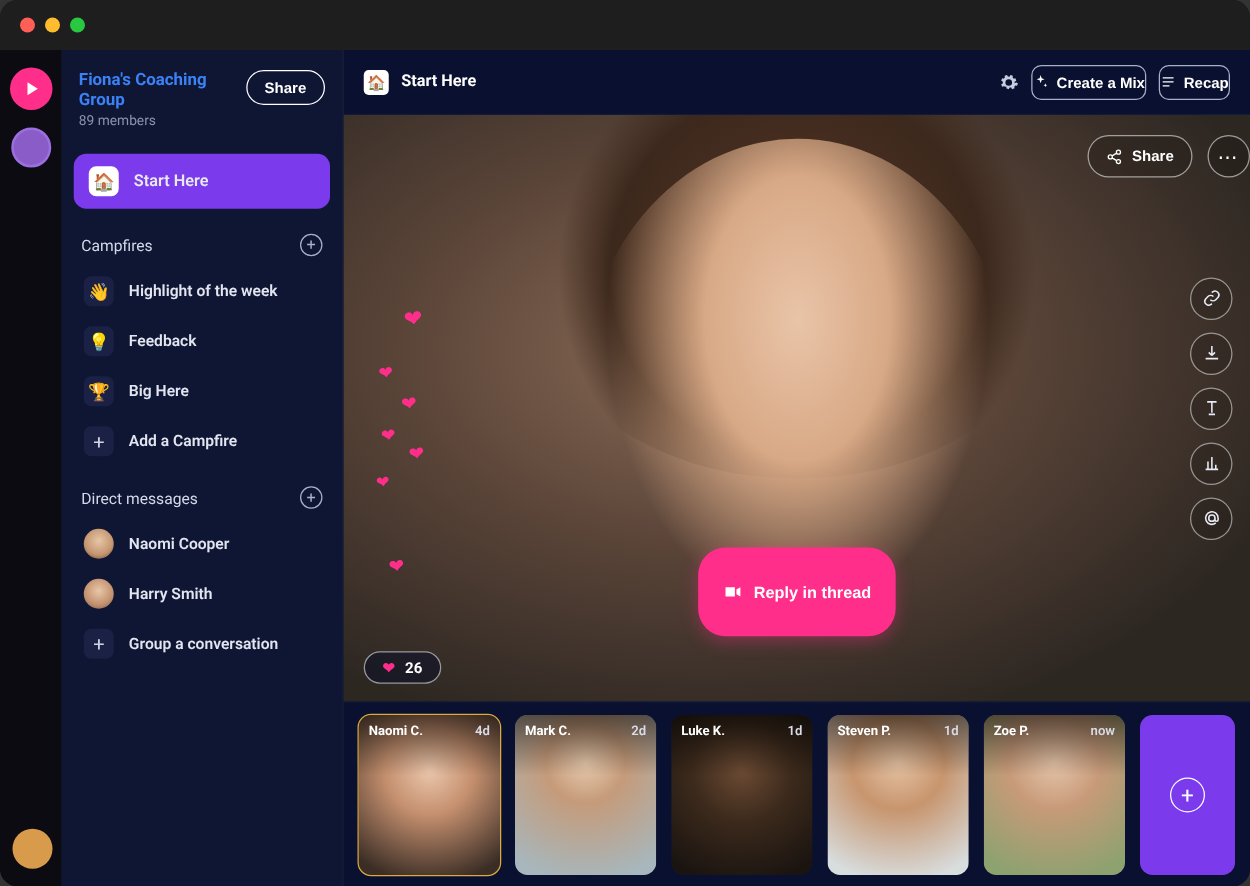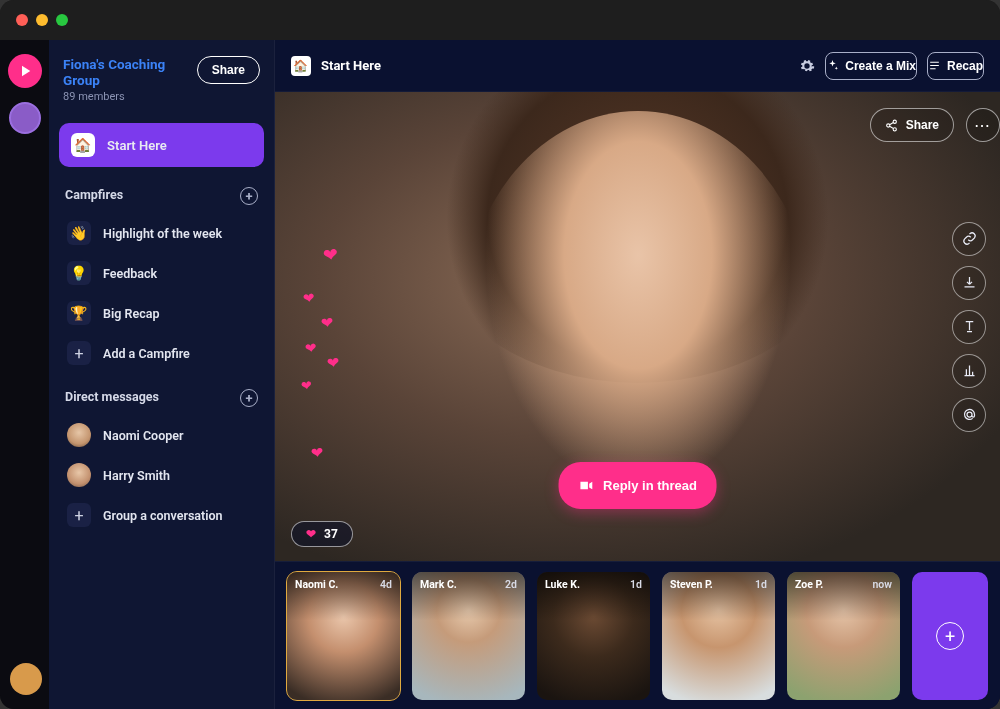--- a/index.html
+++ b/index.html
@@ -88,22 +88,22 @@
 }
 .nav-item .nav-icon {
   width:24px; height:24px; border-radius:6px;
   display:flex; align-items:center; justify-content:center;
   font-size:14px; flex-shrink:0;
 }
 .nav-item.active { background:#7c3aed; }
 .nav-item.active .nav-icon { background:#fff; }
 
 .section-head {
-  display:flex; justify-content:space-between; align-items:flex-start;
-  color:#d5d9e8; font-size:12.5px; font-weight:700;
+  display:flex; justify-content:space-between; align-items:flex-end;
+  color:#d5d9e8; font-size:12.5px; font-weight:400;
   padding:10px 6px 8px 6px; margin-top:6px;
 }
 .plus-circle {
   width:18px; height:18px; border:1.4px solid #a9afc8; border-radius:50%;
   display:flex; align-items:center; justify-content:center;
   color:#a9afc8; font-size:13px; line-height:1;
   cursor:pointer;
 }
 
 .campfire-item, .dm-item, .add-item {
@@ -174,21 +174,21 @@
 .dots-btn {
   width:34px; height:34px; border-radius:50%;
   border:1.4px solid rgba(255,255,255,0.55); background:rgba(0,0,0,0.15);
   display:flex; align-items:center; justify-content:center; color:#fff;
   cursor:pointer; font-size:16px; letter-spacing:2px;
 }
 
 .reply-btn {
   position:absolute; left:50%; transform:translateX(-50%); bottom:52px;
   background:#ff2e8a; color:#fff; border:none;
-  padding:16px 20px; border-radius:22px; font-size:13px; font-weight:700;
+  padding:28px 20px; border-radius:22px; font-size:13px; font-weight:700;
   display:flex; align-items:center; gap:10px; cursor:pointer;
   box-shadow:0 4px 14px rgba(255,46,138,0.35);
 }
 
 .stage-bottom {
   position:absolute; left:16px; bottom:14px; display:flex; gap:10px;
 }
 .chip {
   border:1.4px solid rgba(255,255,255,0.55); background:rgba(10,15,40,0.55);
   color:#fff; padding:5px 14px; border-radius:18px;
@@ -301,21 +301,21 @@
       <div class="campfire-item">
         <span class="ci-icon">👋</span>
         <span>Highlight of the week</span>
       </div>
       <div class="campfire-item">
         <span class="ci-icon">💡</span>
         <span>Feedback</span>
       </div>
       <div class="campfire-item">
         <span class="ci-icon">🏆</span>
-        <span>Big Recap</span>
+        <span>Big Here</span>
       </div>
       <div class="add-item">
         <span class="ci-icon">+</span>
         <span>Add a Campfire</span>
       </div>
 
       <div class="section-head">
         <span>Direct messages</span>
         <span class="plus-circle">+</span>
       </div>
@@ -388,21 +388,21 @@
         <button class="reply-btn">
           <svg width="15" height="15" viewBox="0 0 24 24">
               <path fill="#fff" d="M3 6h12v12H3z M17 9l5-3v12l-5-3z"></path>
             </svg>
           <span>Reply in thread</span>
         </button>
 
         <div class="stage-bottom">
           <div class="chip">
             <span style="color:#ff2e8a">❤</span>
-            <span>37</span>
+            <span>26</span>
           </div>
         </div>
 
         <div class="right-tools">
           <div class="tool">
               <svg width="15" height="15" viewBox="0 0 24 24">
                 <path fill="none" stroke="currentColor" stroke-width="2" d="M10 14a5 5 0 007 0l3-3a5 5 0 00-7-7l-1 1M14 10a5 5 0 00-7 0l-3 3a5 5 0 007 7l1-1"></path>
               </svg>
             </div>
           <div class="tool">

